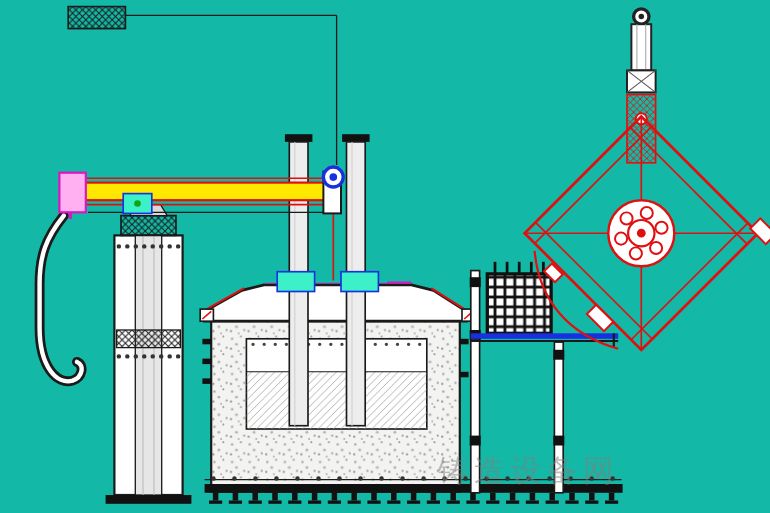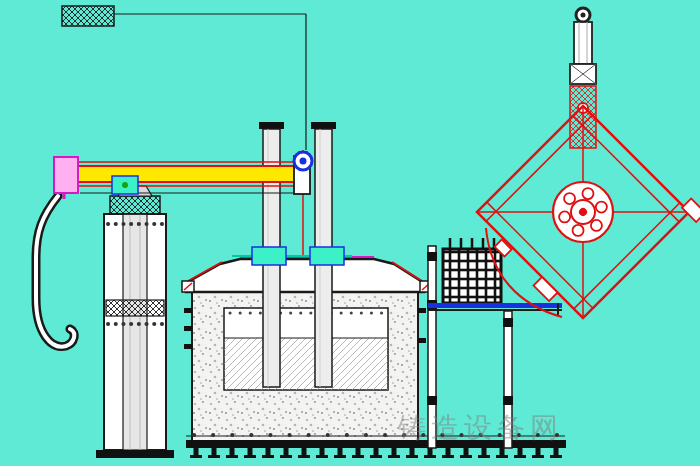--- a/index.html
+++ b/index.html
@@ -1,17 +1,17 @@
 <!DOCTYPE html>
 <html style="--c-red: #e01010; --c-magenta: #d818c0; --c-magenta_light: #ffb0f0; --c-yellow: #ffe800; --c-cyan: #3cf0c8; --c-cyan_line: #00c8a8; --c-blue: #1830e0; --c-green: #12a412; --c-ink: #1a1a1a;"><head>
 <meta charset="utf-8">
 <title>Diagram</title>
 <style>
   html,body{margin:0;padding:0;background:#fff;font-family:"DejaVu Sans",sans-serif;}
-  .stage{position:relative;width:700px;height:466px;background:#5eead4;overflow:hidden;}
+  .stage{position:relative;width:700px;height:466px;background:#14b8a6;overflow:hidden;}
   svg{display:block;}
   
   .red{stroke:var(--c-red);}  .redf{fill:var(--c-red);}
   .mag{stroke:var(--c-magenta);} .magf{fill:var(--c-magenta_light);}
   .yelf{fill:var(--c-yellow);}
   .cynf{fill:var(--c-cyan);}  .cyn{stroke:var(--c-cyan_line);}
   .blu{stroke:var(--c-blue);} .bluf{fill:var(--c-blue);}
   .grnf{fill:var(--c-green);}
   .watermark{fill:rgba(128,128,128,0.5);font-size:28px;letter-spacing:5px;font-family:"DejaVu Sans",sans-serif;}
 </style>

